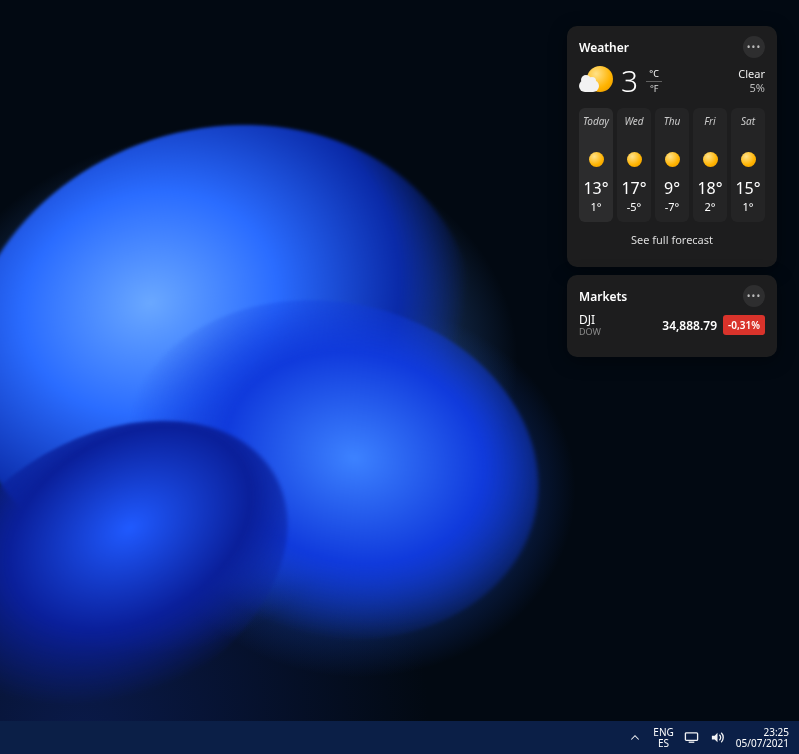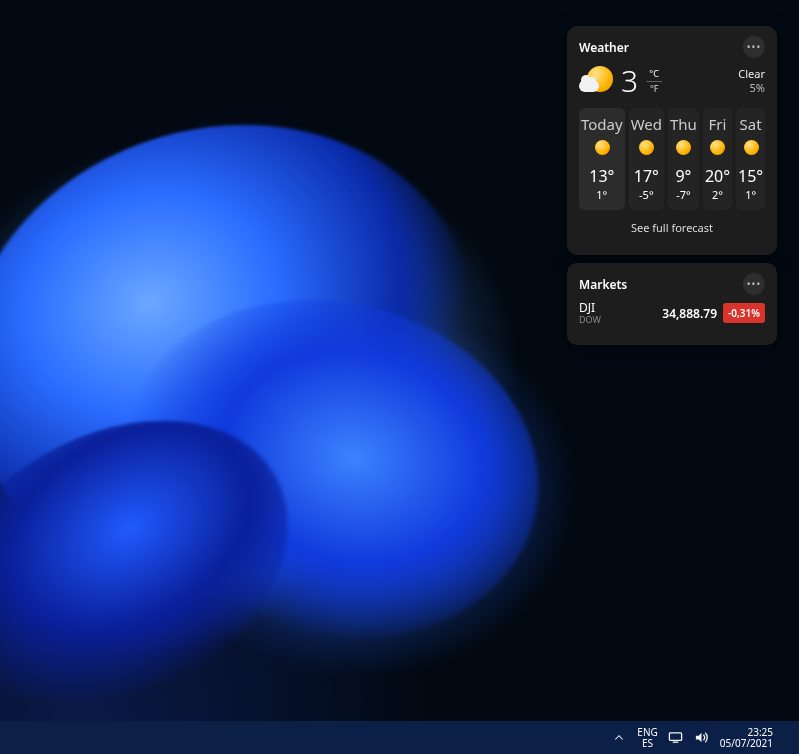--- a/index.html
+++ b/index.html
@@ -40,21 +40,21 @@
   .current-left { display:flex; align-items:center; gap:8px; }
   .temp-big { font-size:30px; font-weight:300; line-height:1; }
   .unit-stack { display:flex; flex-direction:column; align-items:center; font-size:9px; color:#ddd; line-height:1.25; }
   .unit-stack .sel { color:#fff; }
   .unit-stack .div { width:16px; height:1px; background:rgba(255,255,255,0.3); margin:1px 0; }
   .cond { text-align:right; font-size:11px; line-height:1.25; color:#eee; }
   .cond .sub { color:#bbb; }
   .forecast { display:flex; gap:4px; margin-bottom:10px; }
   .day { flex:1; background:rgba(255,255,255,0.03); border-radius:6px; padding:6px 2px 8px; text-align:center; }
   .day.today { background:rgba(255,255,255,0.07); }
-  .day .dlabel { font-size:15px; color:#ccc; margin-bottom:4px; }
+  .day .dlabel { font-size:10px; color:#ccc; margin-bottom:22px;font-style:italic; }
   .day .hi { font-size:16px; color:#fff; margin-top:4px; }
   .day .lo { font-size:11px; color:#fff; }
   .forecast-link { text-align:center; font-size:11px; color:#ddd; cursor:pointer; }
   .markets-list { display:flex; flex-direction:column; gap:10px; margin-top:4px; }
   .market-row { display:flex; align-items:center; }
   .mkt-left { flex:1; line-height:1.15; }
   .mkt-sym { font-size:12px; color:#fff; }
   .mkt-name { font-size:9px; color:#888; }
   .mkt-val { font-size:12px; font-weight:600; margin-right:6px; }
   .mkt-chg { background:#d9332b; color:#fff; font-size:10px; font-weight:600; padding:3px 5px; border-radius:3px; min-width:42px; text-align:center; }
@@ -63,21 +63,21 @@
   .wicon { width:20px; height:20px; display:inline-block; position:relative; }
   .wicon.big { width:34px; height:34px; }
   .wicon .sun { position:absolute; border-radius:50%; background: radial-gradient(circle at 35% 30%, #ffe28a, #ffb300 60%, #e69500); }
   .wicon.big .sun { width:26px; height:26px; left:8px; top:2px; }
   .wicon .cloud { position:absolute; width:20px; height:12px; background:#f2f2f2; border-radius:10px; left:0; top:16px; }
   .wicon .cloud::before { content:""; position:absolute; width:10px; height:10px; background:#f2f2f2; border-radius:50%; left:2px; top:-5px; }
   .wicon .cloud::after  { content:""; position:absolute; width:8px; height:8px; background:#f2f2f2; border-radius:50%; left:9px; top:-3px; }
   .wicon.small .sun { width:15px; height:15px; left:3px; top:2px; }
 
   
-  .taskbar { position:absolute; left:0; right:0; bottom:0; height:33px; background:#0b1f47; display:flex; align-items:center; justify-content:flex-end; padding-right:26px; color:#fff; font-size:10px; }
+  .taskbar { position:absolute; left:0; right:0; bottom:0; height:33px; background:#0b1f47; display:flex; align-items:center; justify-content:flex-end; padding-right:10px; color:#fff; font-size:10px; }
   .tray { display:flex; align-items:center; gap:10px; }
   .tray .tb-icon { width:16px; height:16px; display:flex; align-items:center; justify-content:center; opacity:0.95; cursor:pointer; }
   .lang { line-height:1.05; text-align:center; cursor:pointer; }
   .clock { line-height:1.05; text-align:right; cursor:pointer; }
   .chevron svg, .tb-icon svg { stroke:#fff; fill:none; stroke-width:1.4; }
 </style>
 </head>
 <body>
 
 <div class="wallpaper">
@@ -128,21 +128,21 @@
       </div>
       <div class="day">
         <div class="dlabel">Thu</div>
         <span class="wicon small"><span class="sun"></span></span>
         <div class="hi">9°</div>
         <div class="lo">-7°</div>
       </div>
       <div class="day">
         <div class="dlabel">Fri</div>
         <span class="wicon small"><span class="sun"></span></span>
-        <div class="hi">20°</div>
+        <div class="hi">18°</div>
         <div class="lo">2°</div>
       </div>
       <div class="day">
         <div class="dlabel">Sat</div>
         <span class="wicon small"><span class="sun"></span></span>
         <div class="hi">15°</div>
         <div class="lo">1°</div>
       </div>
     </div>
     <div class="forecast-link">See full forecast</div>

